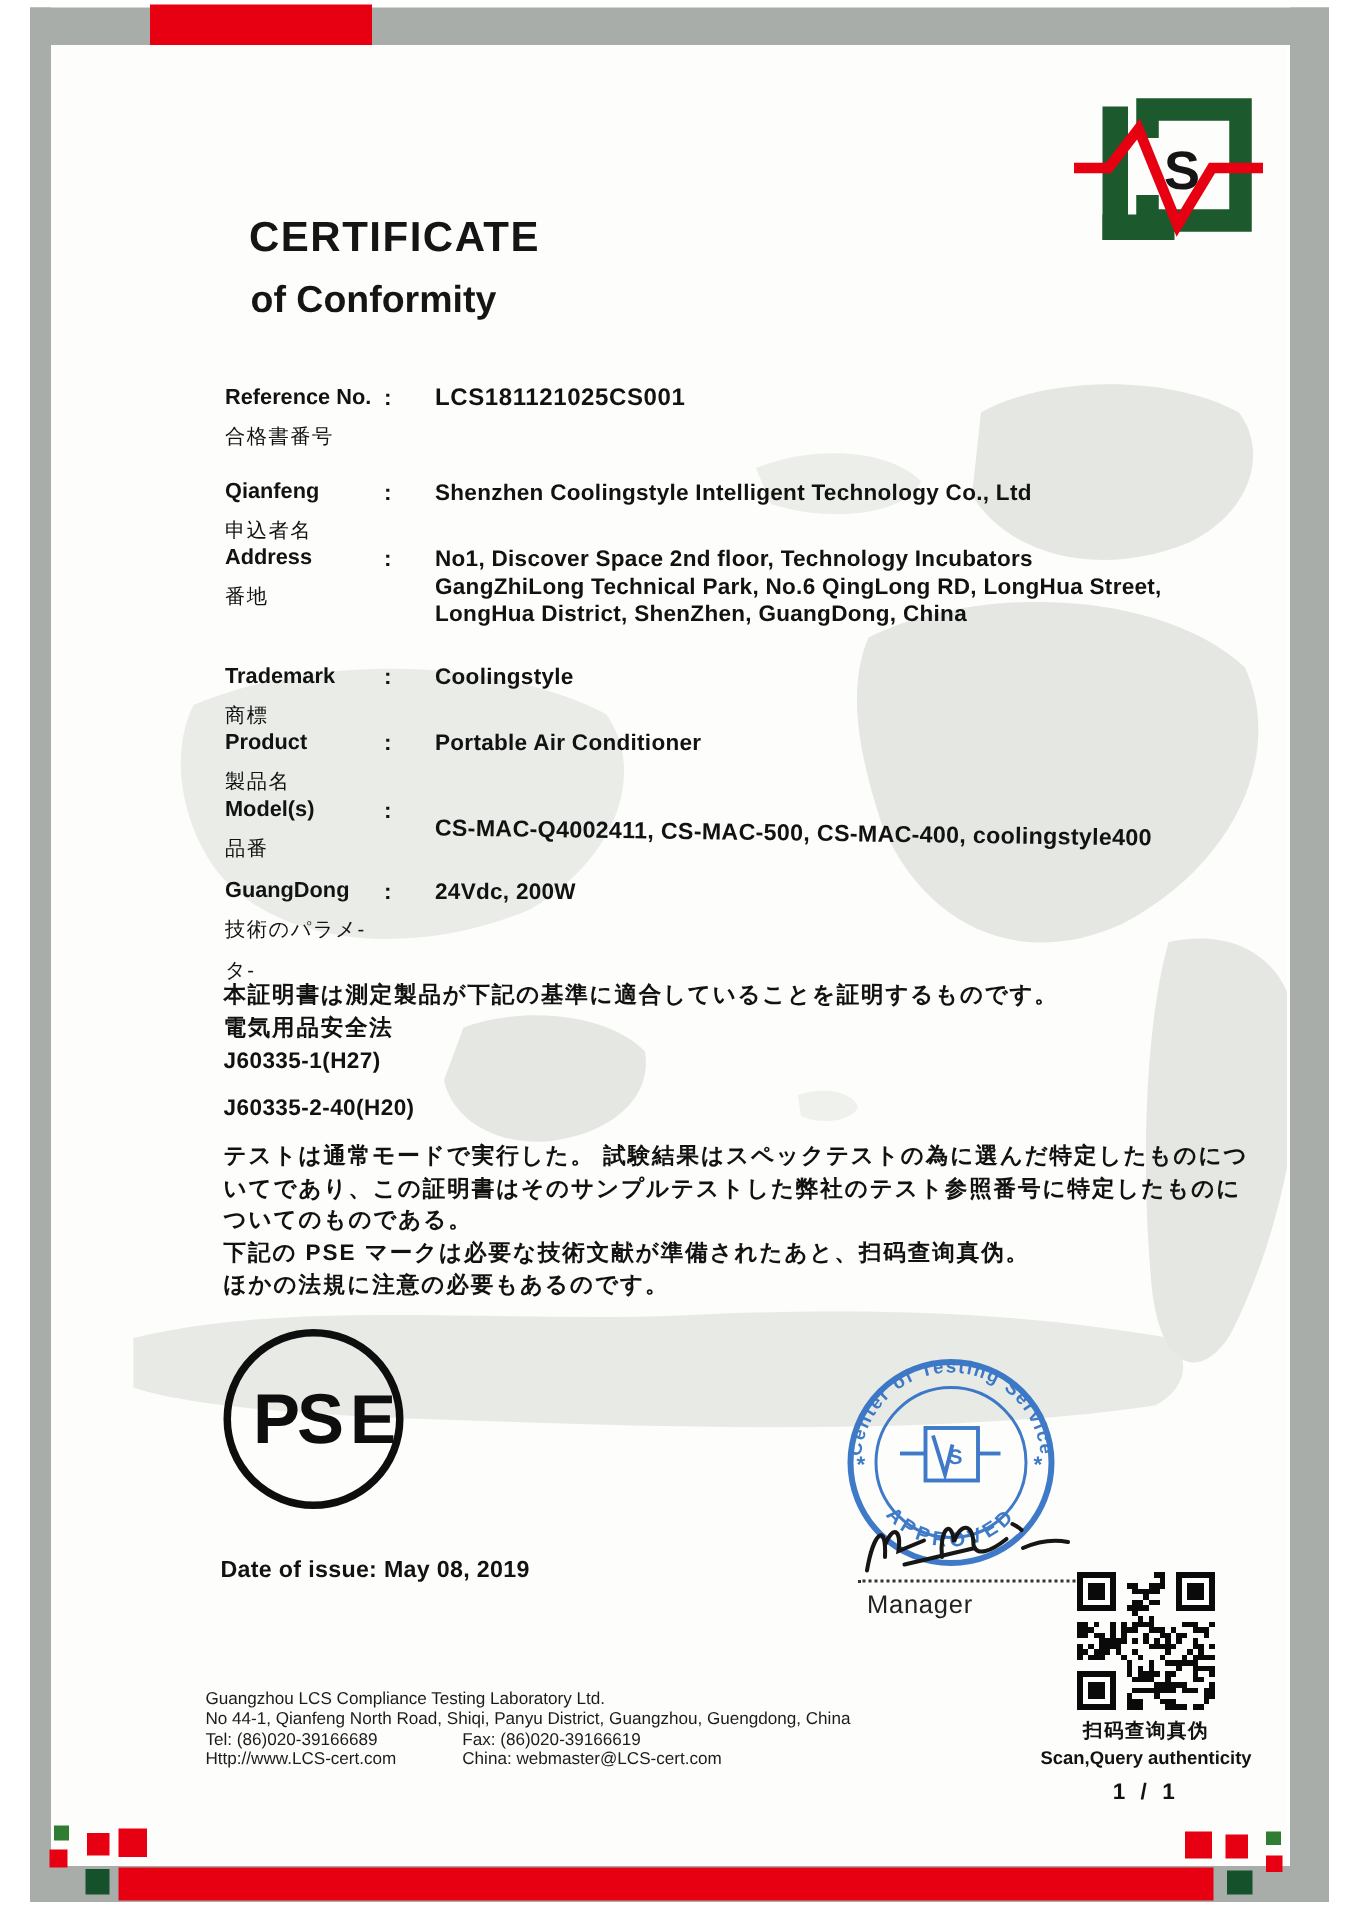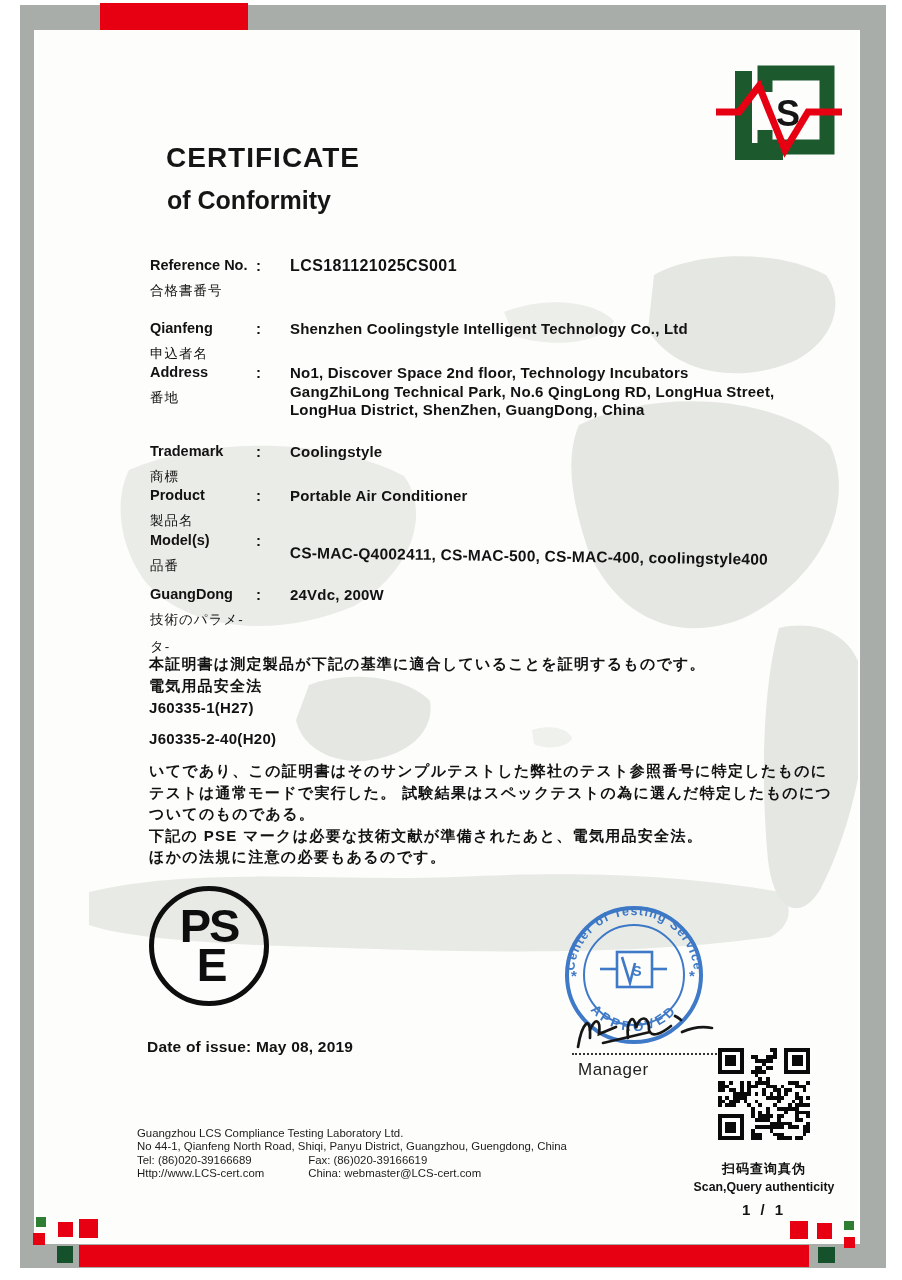--- a/index.html
+++ b/index.html
@@ -37,41 +37,41 @@
   
   .statement{position:absolute;left:149px;top:653px;width:720px;font-size:15px;font-weight:600;letter-spacing:1.2px}
   .statement .sline{display:block;line-height:22px}
   .statement .gap{margin-top:9px}
   .statement .latin{letter-spacing:.3px;font-weight:700}
   .notes{position:absolute;left:149px;top:760px;width:730px;font-size:15px;font-weight:600;letter-spacing:1.3px}
   .notes .nline{display:block;line-height:21.5px}
 
   
   .pse{position:absolute;left:149px;top:886px;width:120px;height:120px;border:5px solid #0e0e0e;border-radius:50%;
-       display:flex;flex-direction:column;align-items:center;justify-content:center;color:#0e0e0e}
+       display:flex;flex-direction:row;align-items:center;justify-content:flex-end;color:#0e0e0e}
   .pse .ps{font-size:47px;font-weight:700;letter-spacing:-2px;line-height:38px}
   .pse .e{font-size:46px;font-weight:700;line-height:40px;margin-left:6px}
 
   
   .stamp{position:absolute;left:560px;top:901px;width:148px;height:148px;opacity:.92}
   .signature{position:absolute;left:570px;top:1003px;width:150px;height:55px}
   .dotline{position:absolute;left:572px;top:1053px;width:148px;border-bottom:2px dotted #333}
   .manager{position:absolute;left:578px;top:1060px;width:136px;text-align:left;font-size:17px;color:#222;letter-spacing:.5px}
 
   .issue-date{position:absolute;left:147px;top:1038px;font-size:15.5px;font-weight:700;letter-spacing:.2px}
 
   
   .footer{position:absolute;left:137px;top:1127px;font-size:11.4px;line-height:13.4px;color:#1c1c1c;width:560px}
   .footer .col1{display:inline-block;width:168px}
 
   
   .qr-wrap{position:absolute;left:688px;top:1048px;width:152px;text-align:center}
   .qr-box{width:92px;height:92px;margin:0 auto}
   .qr-box svg{width:92px;height:92px;shape-rendering:crispEdges}
-  .qr-cap-cn{font-size:13px;font-weight:700;margin-top:20px;letter-spacing:1px}
+  .qr-cap-cn{font-size:13px;font-weight:700;margin-top:5px;letter-spacing:1px}
   .qr-cap-en{font-size:12.3px;font-weight:700;margin-top:2px}
   .page-no{font-size:15px;font-weight:700;letter-spacing:3px;margin-top:7px}
 </style>
 </head>
 <body>
 
 <div id="canvas">
 
   <div class="page"></div>
 
@@ -190,24 +190,24 @@
   </div>
 
   <div class="statement">
     <span class="sline">本証明書は測定製品が下記の基準に適合していることを証明するものです。</span>
     <span class="sline">電気用品安全法</span>
     <span class="sline latin">J60335-1(H27)</span>
     <span class="sline latin gap">J60335-2-40(H20)</span>
   </div>
 
   <div class="notes">
+    <span class="nline">テストは通常モードで実行した。 試験結果はスペックテストの為に選んだ特定したものにつ</span>
     <span class="nline">いてであり、この証明書はそのサンプルテストした弊社のテスト参照番号に特定したものに</span>
-    <span class="nline">テストは通常モードで実行した。 試験結果はスペックテストの為に選んだ特定したものにつ</span>
     <span class="nline">ついてのものである。</span>
-    <span class="nline">下記の PSE マークは必要な技術文献が準備されたあと、電気用品安全法。</span>
+    <span class="nline">下記の PSE マークは必要な技術文献が準備されたあと、扫码查询真伪。</span>
     <span class="nline">ほかの法規に注意の必要もあるのです。</span>
   </div>
 
   <div class="pse">
     <span class="ps">PS</span>
     <span class="e">E</span>
   </div>
 
   <svg class="stamp" viewBox="0 0 148 148">
     <defs>

